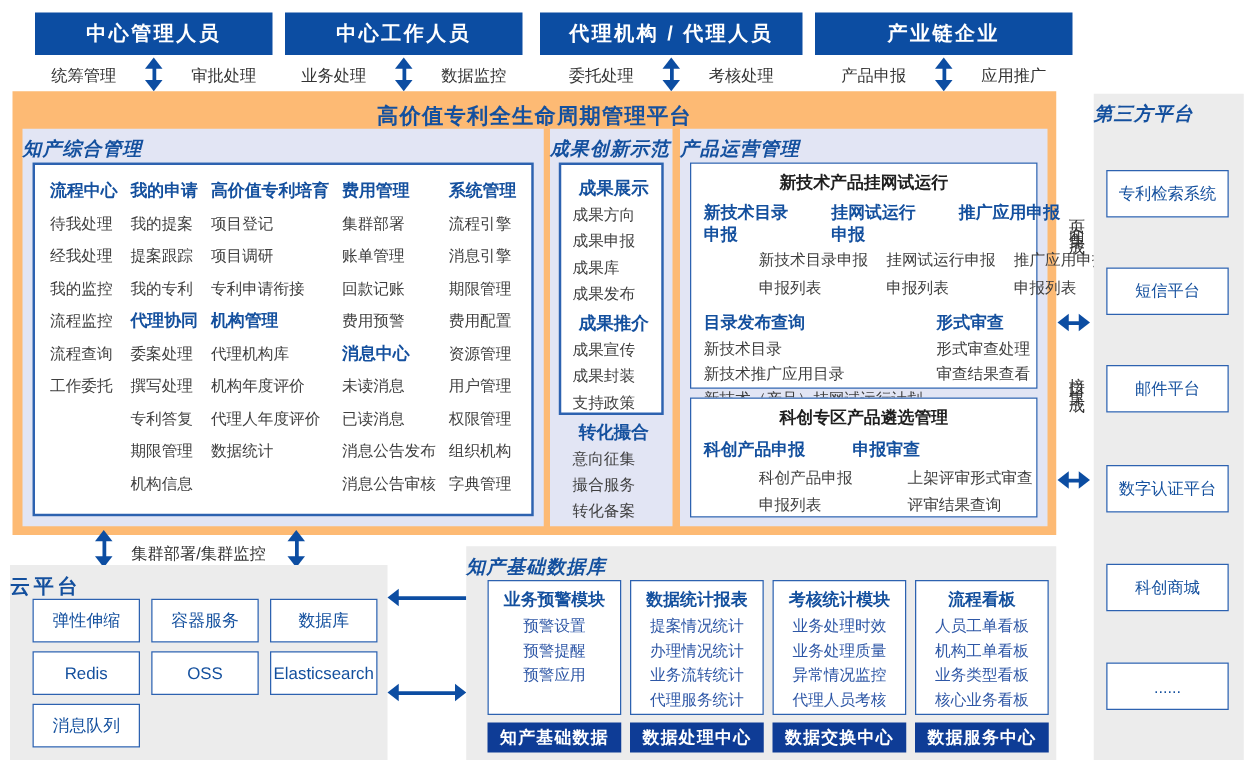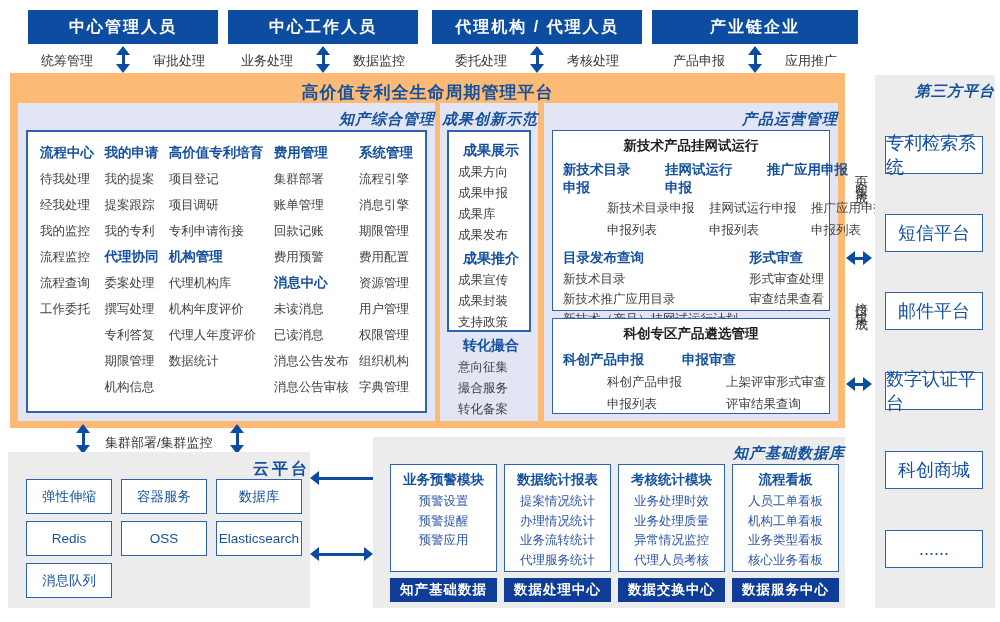--- a/index.html
+++ b/index.html
@@ -28,21 +28,21 @@
   .h2arrow::after{content:"";position:absolute;right:0;top:0;
     border-top:7px solid transparent;border-bottom:7px solid transparent;border-left:9px solid #0c4da2;}
   .harrowL{position:absolute;height:14px;}
   .harrowL .shaft{position:absolute;top:5.5px;left:6px;right:0;height:3px;background:#0c4da2;}
   .harrowL::before{content:"";position:absolute;left:0;top:0;
     border-top:7px solid transparent;border-bottom:7px solid transparent;border-right:9px solid #0c4da2;}
   
   #main-wrap{position:absolute;left:10px;top:73px;width:835px;height:355px;background:#fdba74;}
   #main-title{margin-top:8px;text-align:center;font-size:17px;font-weight:bold;color:#14509e;letter-spacing:1px;}
   .panel{position:absolute;background:#e2e5f4;}
-  .panel-title{text-align:right;font-weight:bold;font-style:italic;color:#14509e;font-size:15px;padding-top:7px;letter-spacing:1px;}
+  .panel-title{text-align:left;font-weight:bold;font-style:italic;color:#14509e;font-size:15px;padding-top:7px;letter-spacing:1px;}
   .white-box{position:absolute;background:#fff;border:2px solid #2d62b0;box-sizing:border-box;}
   
   #zonghe-box{left:8px;top:27px;width:401px;height:283px;display:flex;justify-content:space-between;padding:8px 12px;}
   .zcol{display:flex;flex-direction:column;}
   .sec-heading{color:#14509e;font-weight:bold;font-size:13.5px;line-height:26px;white-space:nowrap;}
   .sec-item{color:#3f3f3f;font-size:12.5px;line-height:26px;white-space:nowrap;}
   
   #chengguo-box{left:7px;top:27px;width:84px;height:202px;padding:6px 0 11px 9px;}
   #chengguo-box .sec-heading{line-height:24px;font-size:14px;padding-left:5px;}
   #chengguo-box .sec-item{line-height:21px;}
@@ -53,21 +53,21 @@
   .pcol{display:flex;flex-direction:column;}
   .pcol .ph{color:#14509e;font-weight:bold;font-size:13.5px;line-height:18px;white-space:pre-line;min-height:36px;}
   .pcol .pi{color:#3f3f3f;font-size:12.5px;line-height:22px;white-space:nowrap;margin-left:44px;}
   .pbottom{display:flex;padding:6px 10px 0 10px;}
   .pbh{color:#14509e;font-weight:bold;font-size:13.5px;line-height:22px;white-space:nowrap;}
   .pbi{color:#3f3f3f;font-size:12.5px;line-height:20px;display:inline-block;margin-right:13px;white-space:nowrap;}
   .pbiv{color:#3f3f3f;font-size:12.5px;line-height:20px;white-space:nowrap;}
   
   #third-party{position:absolute;left:875px;top:75px;width:120px;height:533px;background:#ececec;}
   .tp-box{position:absolute;left:10px;width:98px;height:38px;background:#fff;border:1.5px solid #2d62b0;
-    box-sizing:border-box;color:#14509e;font-size:18px;display:flex;align-items:center;justify-content:center;}
+    box-sizing:border-box;color:#14509e;font-size:13px;display:flex;align-items:center;justify-content:center;}
   .vtext{position:absolute;writing-mode:vertical-rl;font-size:13px;color:#333;letter-spacing:5px;}
   
   #cloud{position:absolute;left:8px;top:452px;width:302px;height:156px;background:#ececec;}
   #cloud .panel-title{font-style:normal;font-size:16px;letter-spacing:3px;}
   #cloud-grid{position:absolute;left:18px;top:27px;display:grid;grid-template-columns:repeat(3,86px);gap:7px 9px;}
   .cloud-box{background:#fff;border:1.5px solid #2d62b0;box-sizing:border-box;height:35px;color:#14509e;
     font-size:13.5px;display:flex;align-items:center;justify-content:center;}
   
   #db{position:absolute;left:373px;top:437px;width:472px;height:171px;background:#ececec;}
   #db-cols{position:absolute;left:17px;top:27px;display:flex;gap:7px;}

